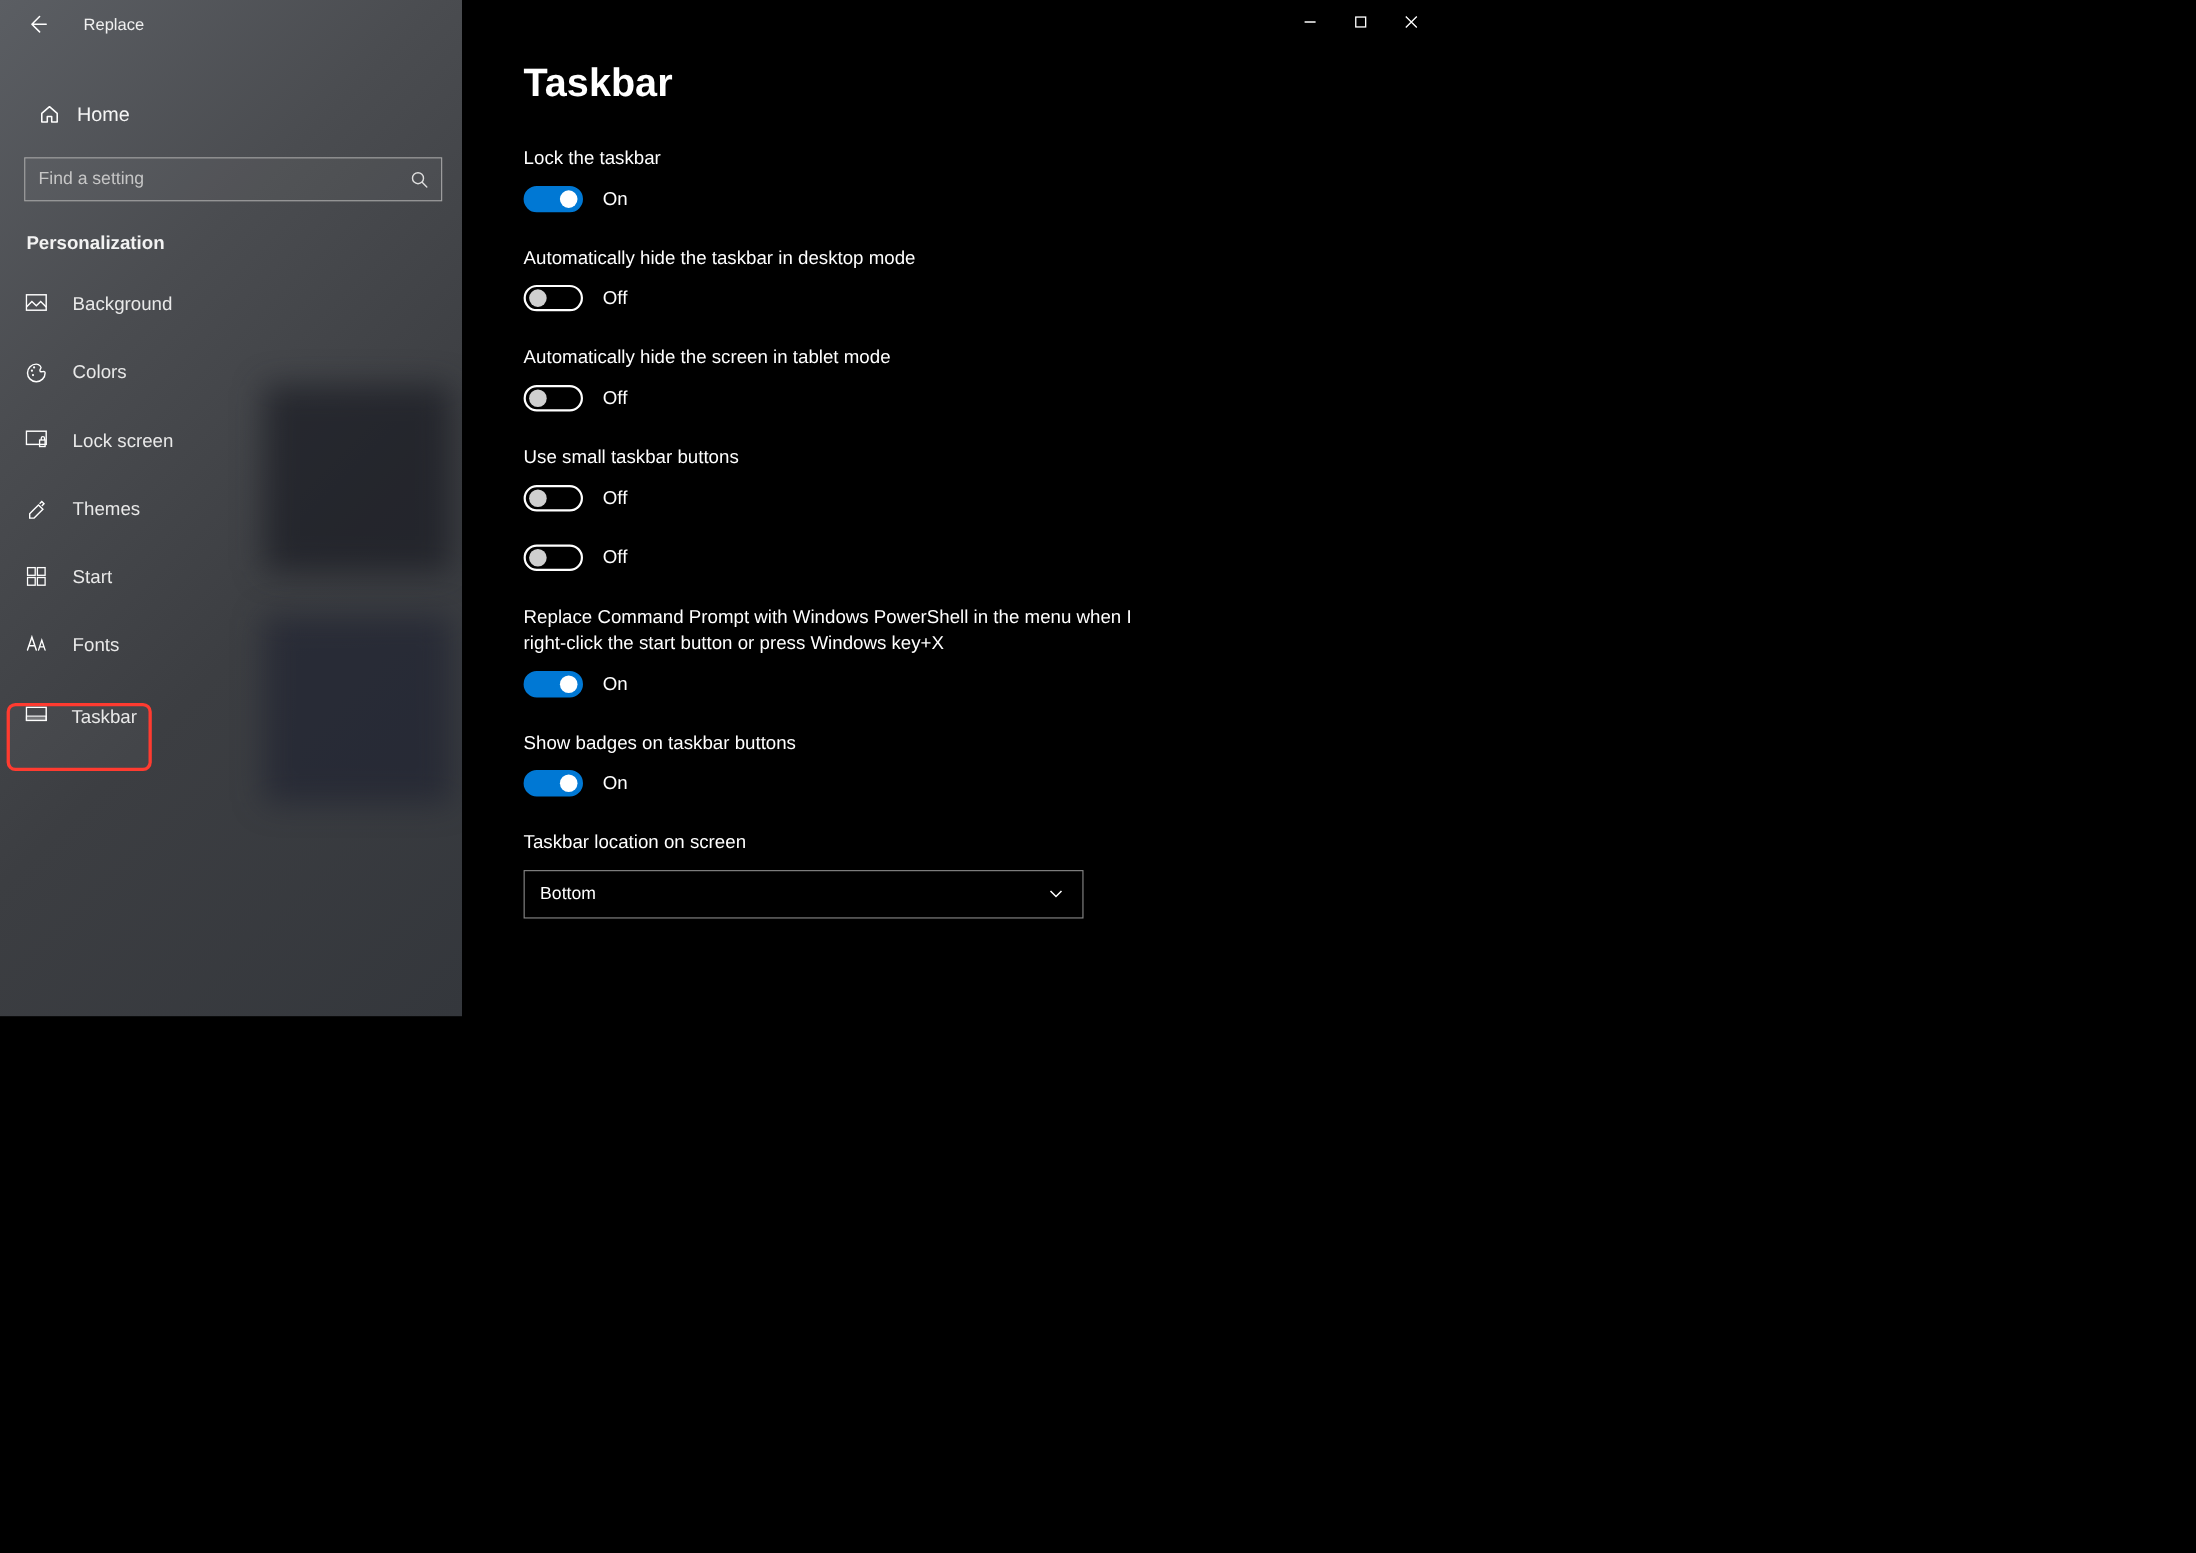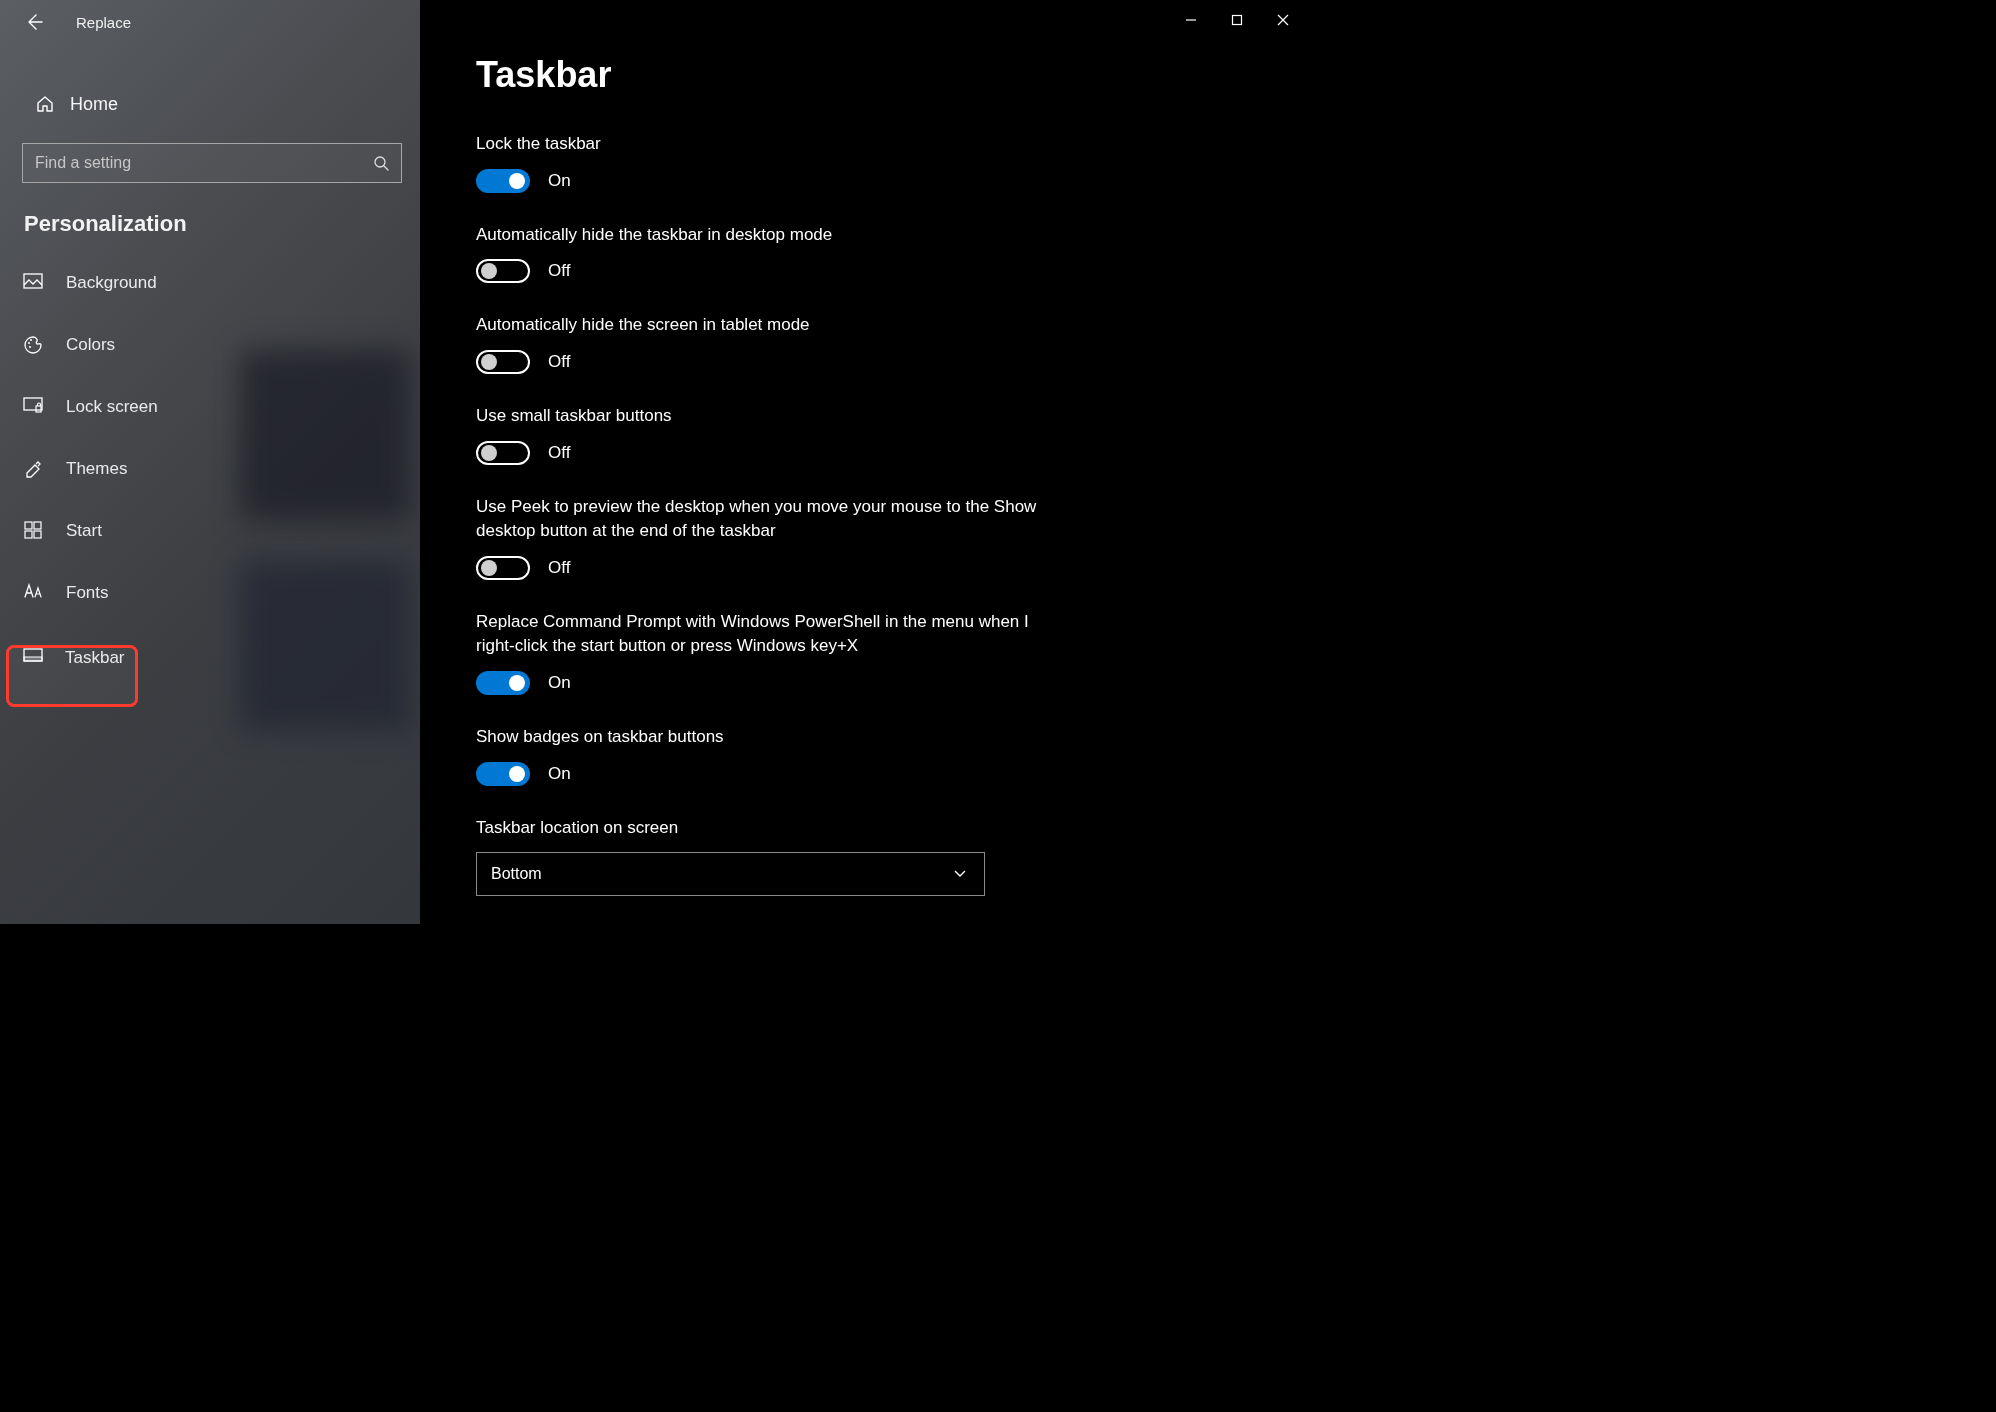--- a/index.html
+++ b/index.html
@@ -49,21 +49,21 @@
     display: flex; align-items: center;
     padding: 16px 12px;
     gap: 25px;
   }
   .search-input {
     flex: 1;
     background: transparent; border: none; outline: none;
     color: #ddd; font-size: 16px;
   }
   .search-input::placeholder { color: #c6c6c6; }
-  .category-label { padding: 28px 24px 14px 24px; font-size: 22px; font-weight: 600; color: #f2f2f2; }
+  .category-label { padding: 28px 24px 14px 24px; font-size: 17px; font-weight: 600; color: #f2f2f2; }
   .nav-list { margin-top: 22px; }
   .nav-item {
     display: flex; align-items: flex-start; gap: 22px;
     height: 62px; padding: 0 22px;
     color: #e9e9e9; font-size: 17px;
   }
   .nav-item .icon { width: 22px; display:flex; justify-content:center; }
   .nav-item.selected-highlight {
     width: 132px;
     border: 3px solid #ff3b30;
@@ -272,21 +272,20 @@
         <div class="setting">
           <div class="setting-label">Use small taskbar buttons</div>
           <div class="toggle-row">
             <div class="toggle off">
               <div class="knob"></div>
             </div>
             <span class="toggle-state">Off</span>
           </div>
         </div>
         <div class="setting">
-          <div class="setting-label">Use Peek to preview the desktop when you move your mouse to the Show desktop button at the end of the taskbar</div>
           <div class="toggle-row">
             <div class="toggle off">
               <div class="knob"></div>
             </div>
             <span class="toggle-state">Off</span>
           </div>
         </div>
         <div class="setting">
           <div class="setting-label">Replace Command Prompt with Windows PowerShell in the menu when I right-click the start button or press Windows key+X</div>
           <div class="toggle-row">

